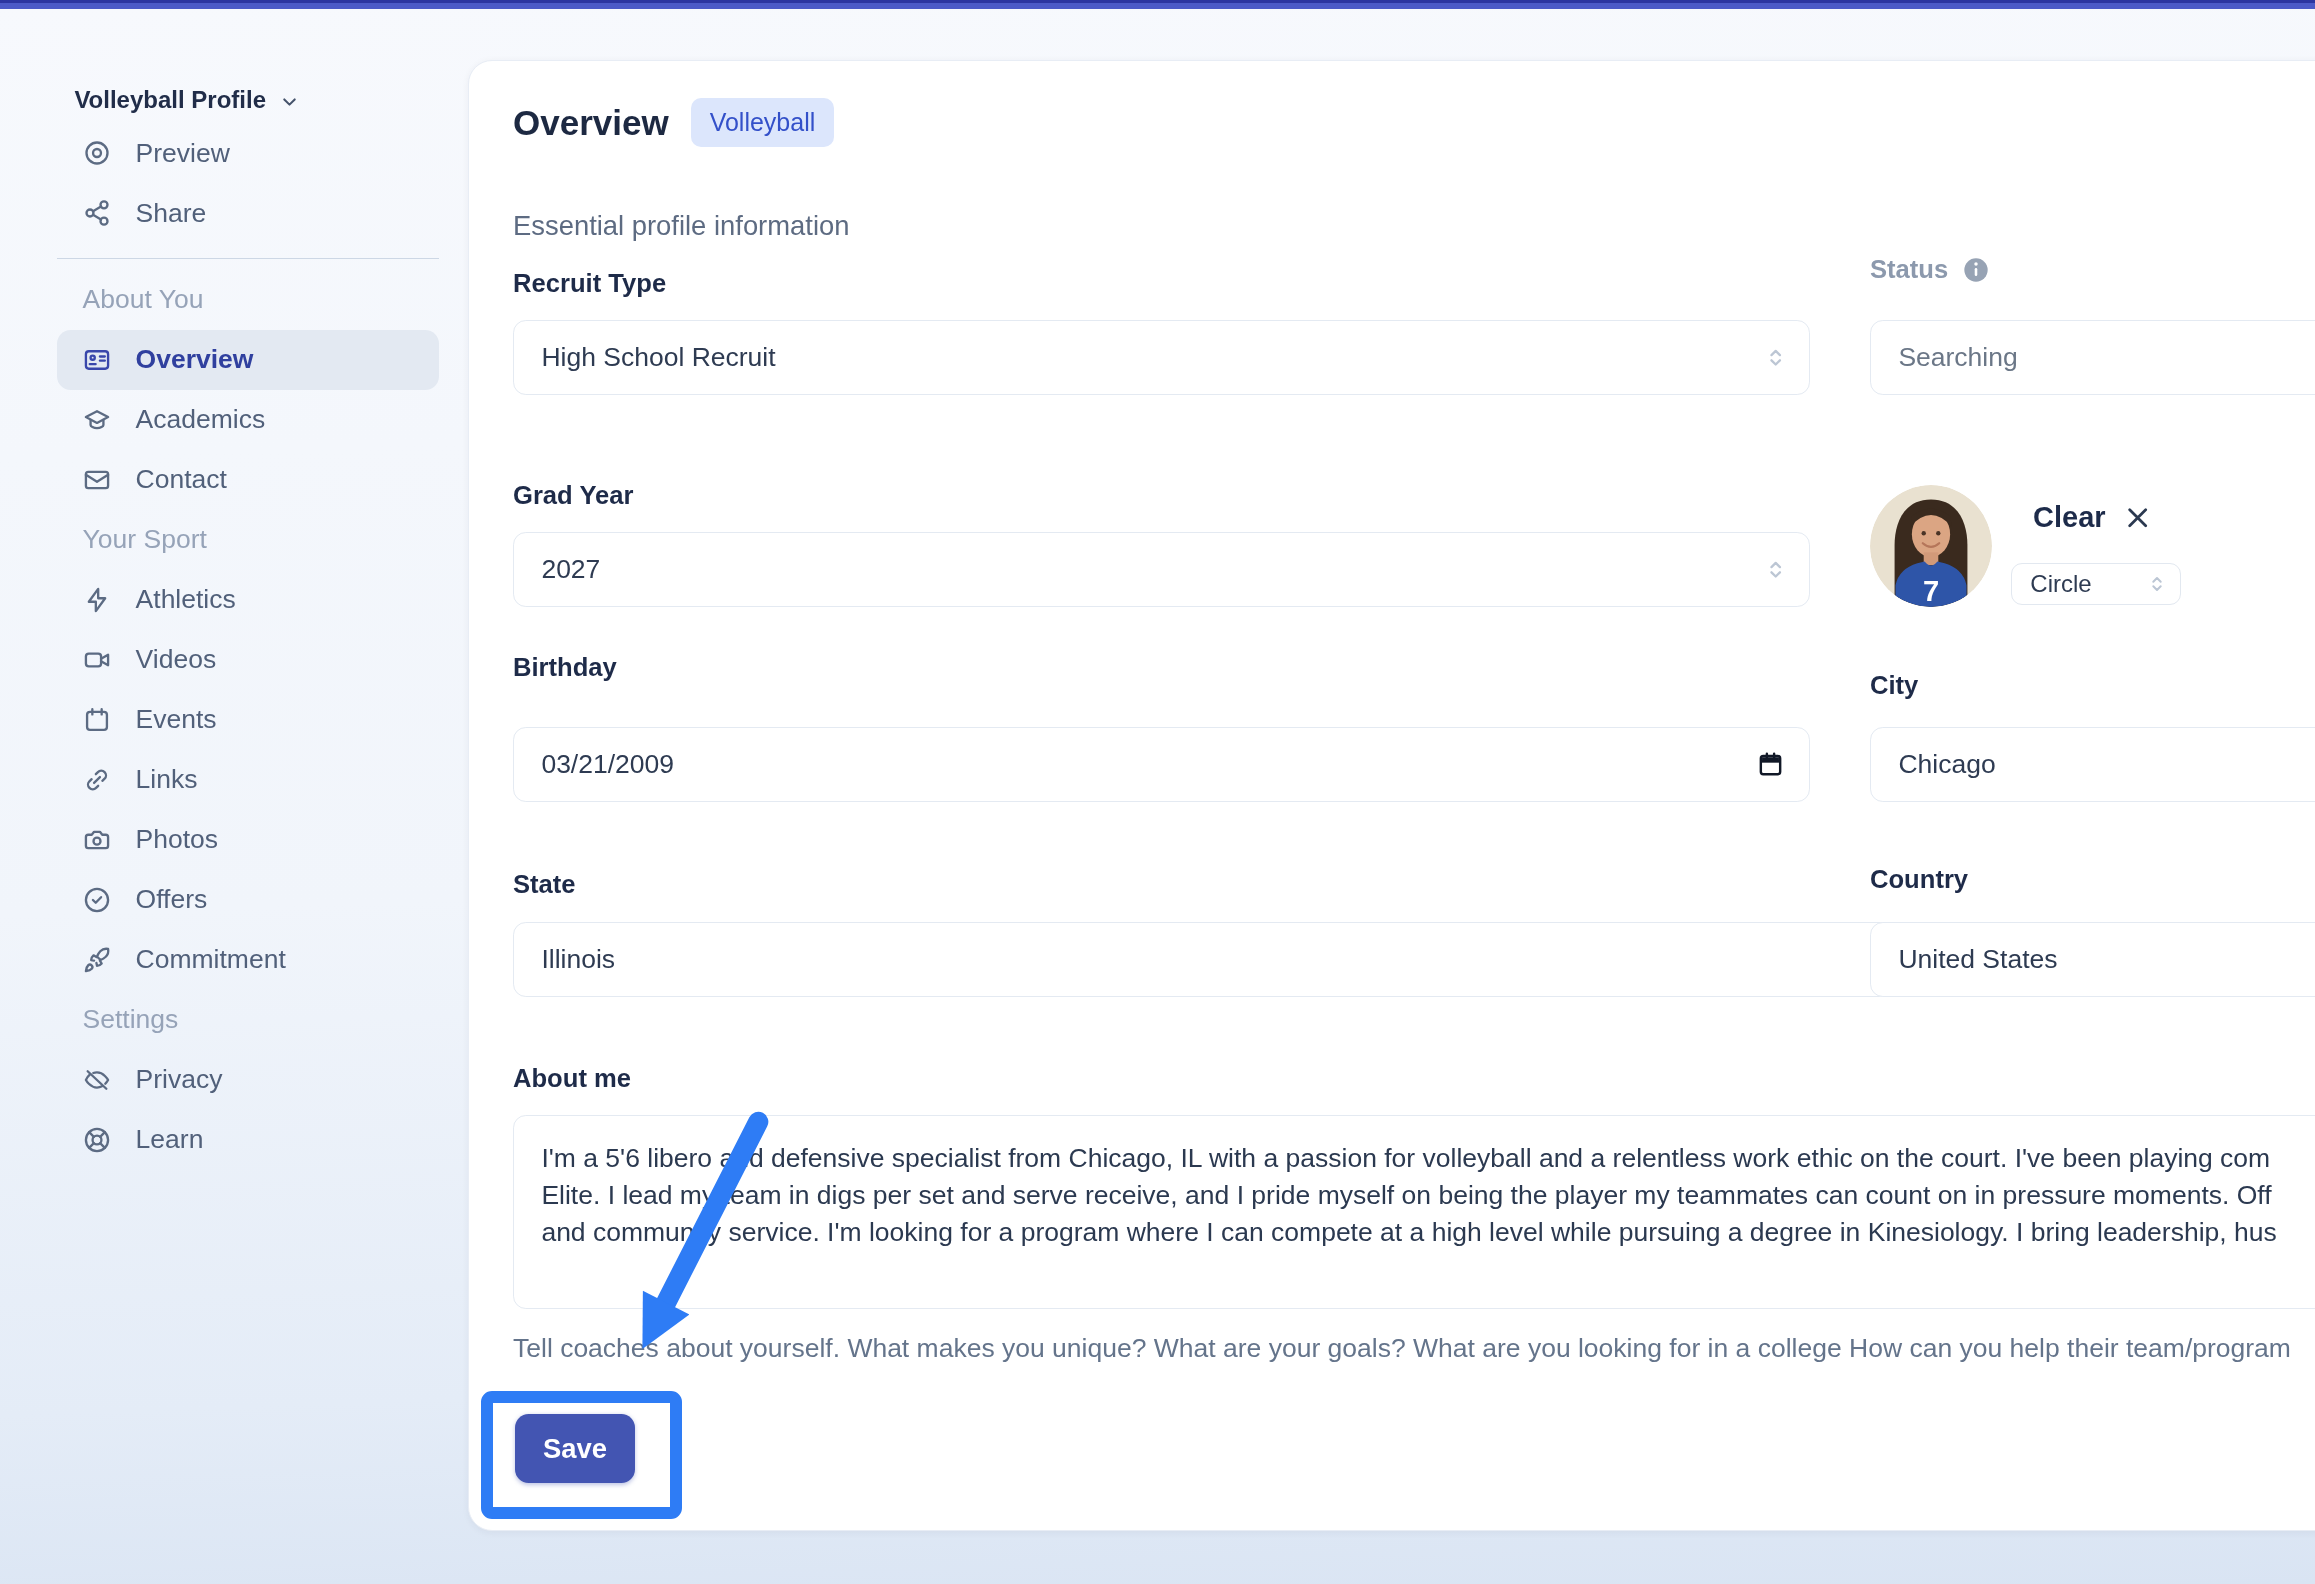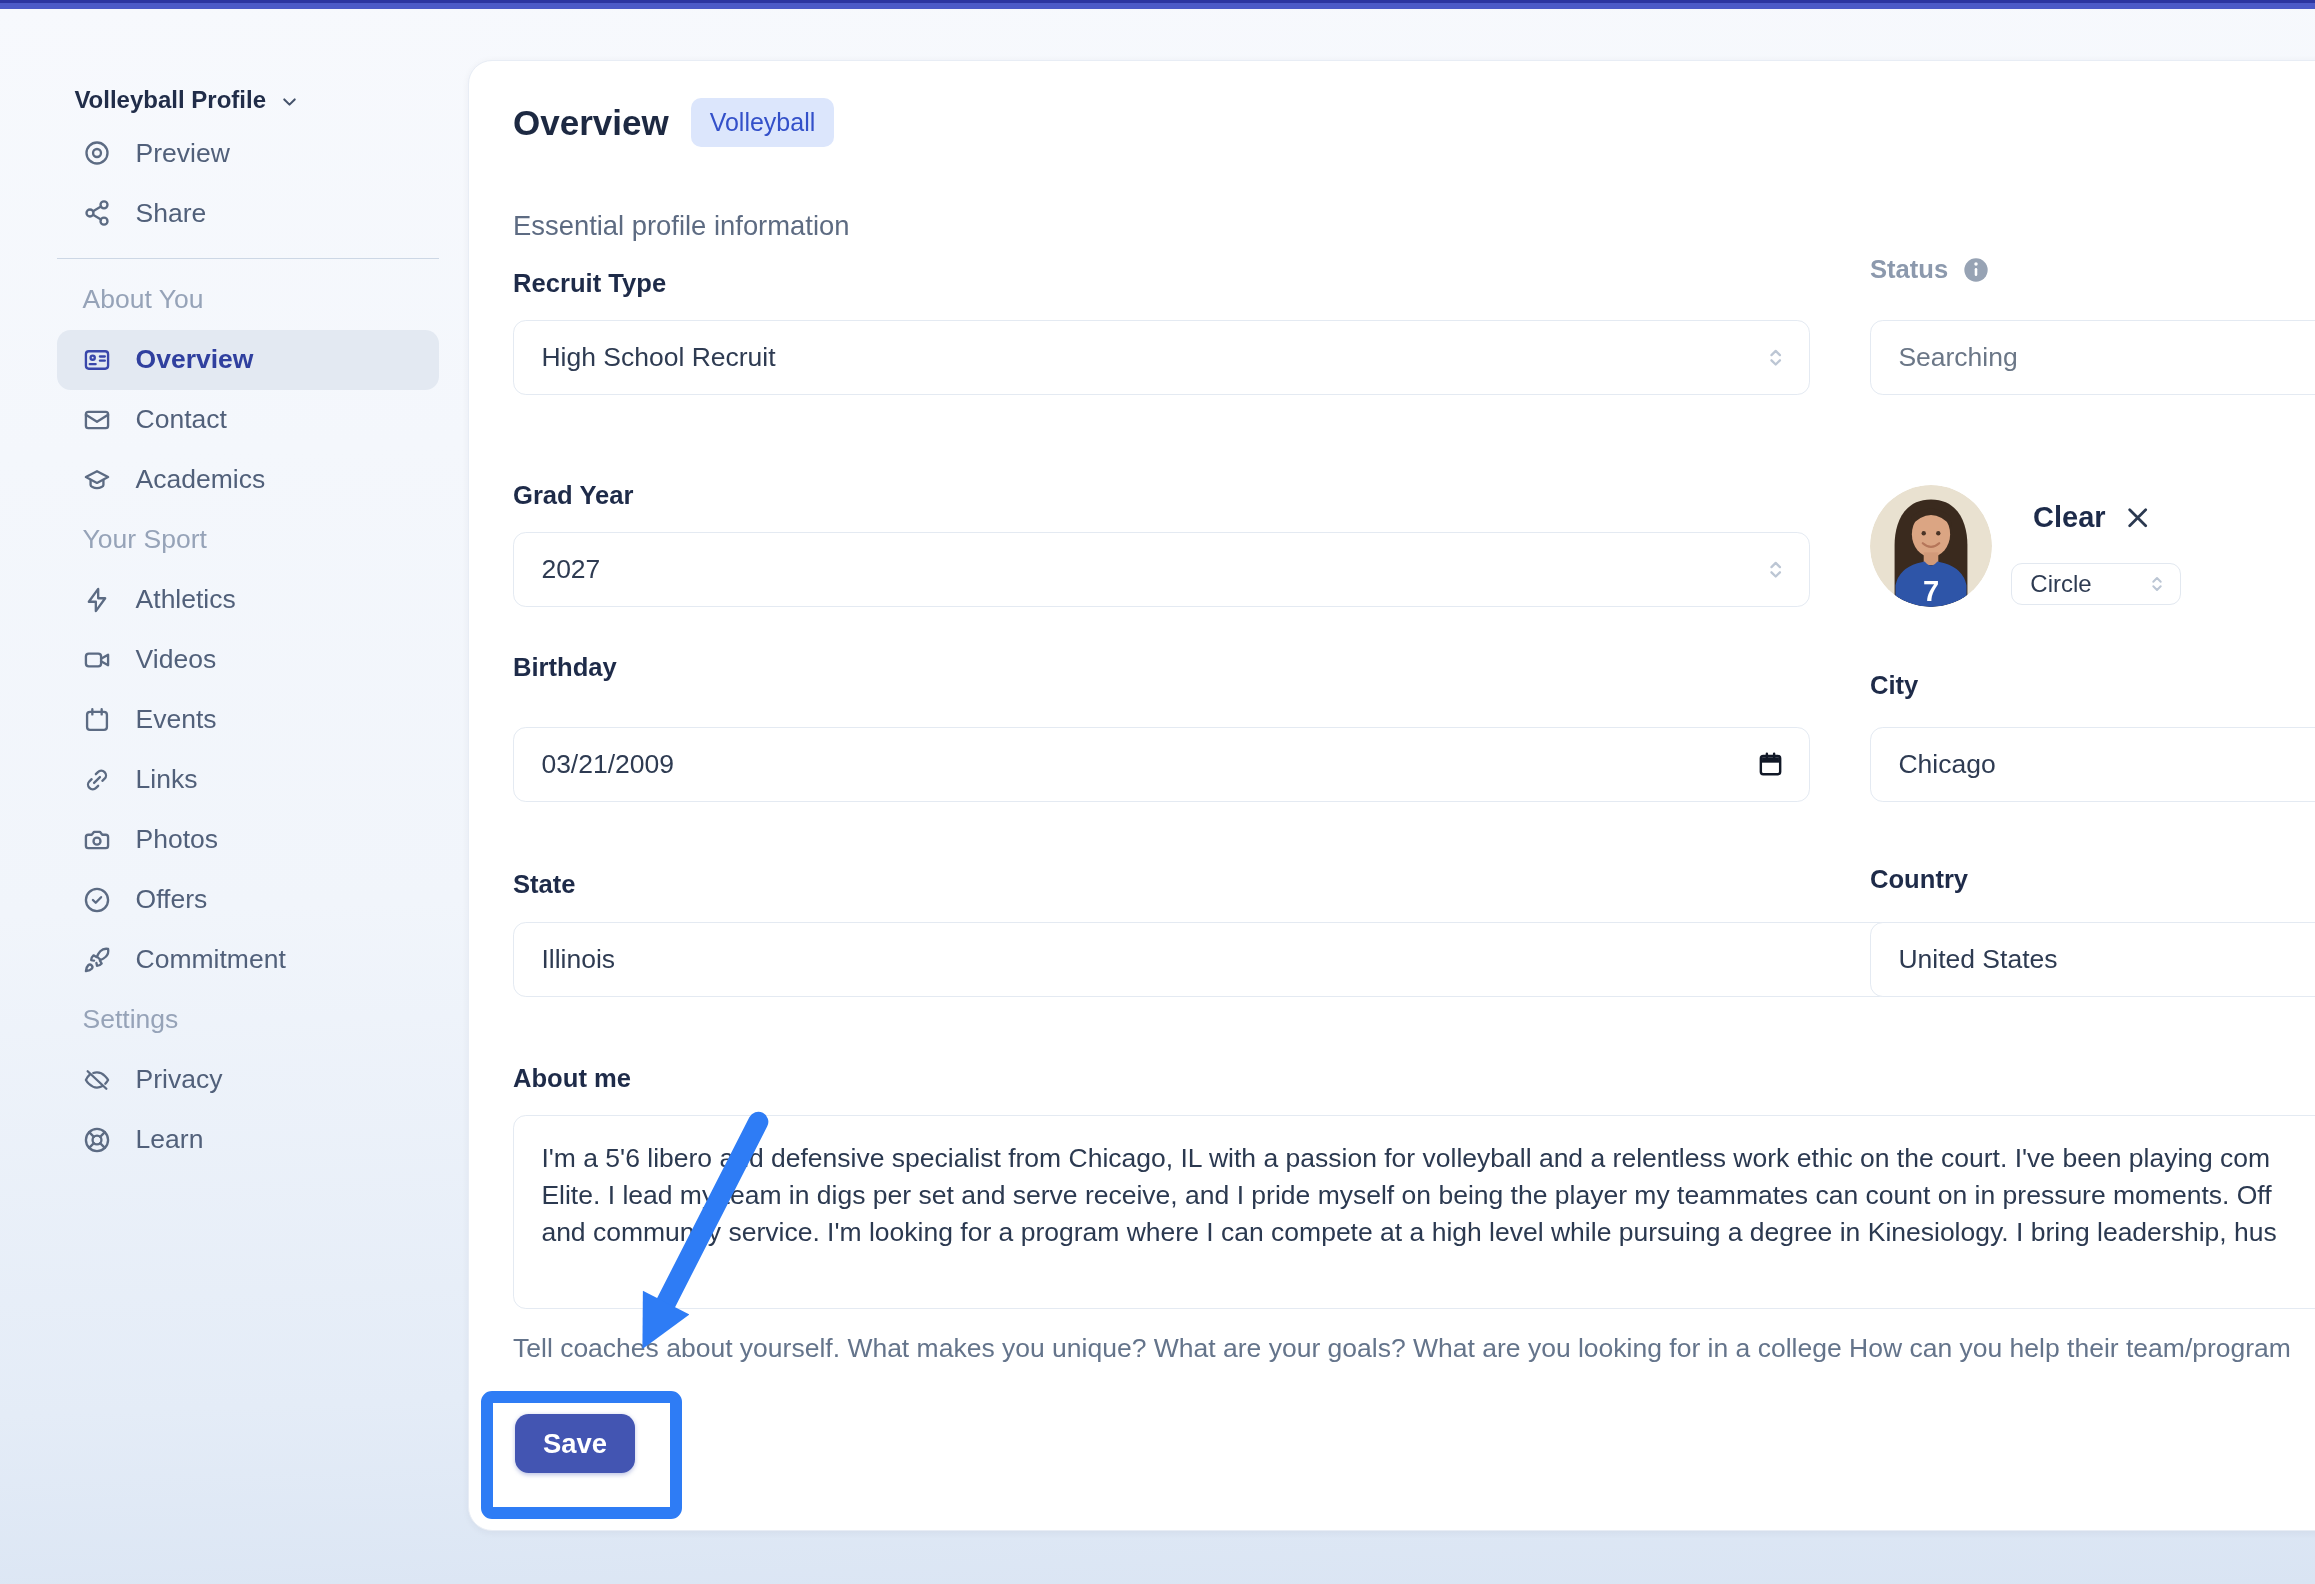--- a/index.html
+++ b/index.html
@@ -73,21 +73,21 @@
     border:1.8px solid #e2e8f0;border-radius:11px;background:#fff;display:flex;align-items:center;
     padding:0 18.3px;font-size:24px;color:#2e3b52;cursor:pointer;
   }
   .shape-select .updown{position:absolute;right:11px;width:24px;height:24px;color:#bcc6d4;}
   .info-badge{width:28px;height:28px;flex:0 0 auto;}
   .save-annot{
     position:absolute;left:12px;top:1330px;width:201px;height:128px;box-sizing:border-box;
     border:12.8px solid #2e7cf5;border-radius:11px;
   }
   .save-btn{
-    position:absolute;left:46px;top:1353px;width:120px;height:59px;border:none;
+    position:absolute;left:46px;top:1353px;width:120px;height:69px;border:none;
     background:#4355b2;color:#fff;font-size:27.4px;font-weight:700;border-radius:13.7px;
     font-family:inherit;cursor:pointer;box-shadow:0 1.8px 4.6px rgba(67,85,178,.35);
   }
   .arrow-overlay{position:absolute;left:0;top:0;width:2315px;height:1584px;pointer-events:none;z-index:40;}
   .ic{fill:none;stroke:currentColor;stroke-width:2;stroke-linecap:round;stroke-linejoin:round;}
 </style>
 </head>
 <body>
 
 <div id="app">
@@ -128,31 +128,31 @@
       <svg class="ic" viewBox="0 0 24 24">
           <rect x="2.5" y="4.5" width="19" height="15" rx="2.5"></rect>
           <circle cx="8.3" cy="10" r="1.8"></circle>
           <path d="M5.8 15.5h5"></path>
           <path d="M14.5 9h4.2M14.5 12.5h4.2"></path>
         </svg>
       <span>Overview</span>
     </div>
     <div class="sb-row">
       <svg class="ic" viewBox="0 0 24 24">
+          <path d="M12 4.5 2.5 9.5l9.5 5 9.5-5-9.5-5Z"></path>
+          <path d="M6.5 12v4.2c0 1.2 2.5 2.8 5.5 2.8s5.5-1.6 5.5-2.8V12"></path>
+        </svg>
+      <span>Academics</span>
+    </div>
+    <div class="sb-row">
+      <svg class="ic" viewBox="0 0 24 24">
           <rect x="2.5" y="5" width="19" height="14" rx="2"></rect>
           <path d="m21.5 7.5-9.5 6-9.5-6"></path>
         </svg>
       <span>Contact</span>
-    </div>
-    <div class="sb-row">
-      <svg class="ic" viewBox="0 0 24 24">
-          <path d="M12 4.5 2.5 9.5l9.5 5 9.5-5-9.5-5Z"></path>
-          <path d="M6.5 12v4.2c0 1.2 2.5 2.8 5.5 2.8s5.5-1.6 5.5-2.8V12"></path>
-        </svg>
-      <span>Academics</span>
     </div>
 
     <div class="sb-section">
       <span>Your Sport</span>
     </div>
     <div class="sb-row">
       <svg class="ic" viewBox="0 0 24 24">
           <polygon points="13 2.5 5 13.5 11 13.5 11 21.5 19 10.5 13 10.5 13 2.5"></polygon>
         </svg>
       <span>Athletics</span>

